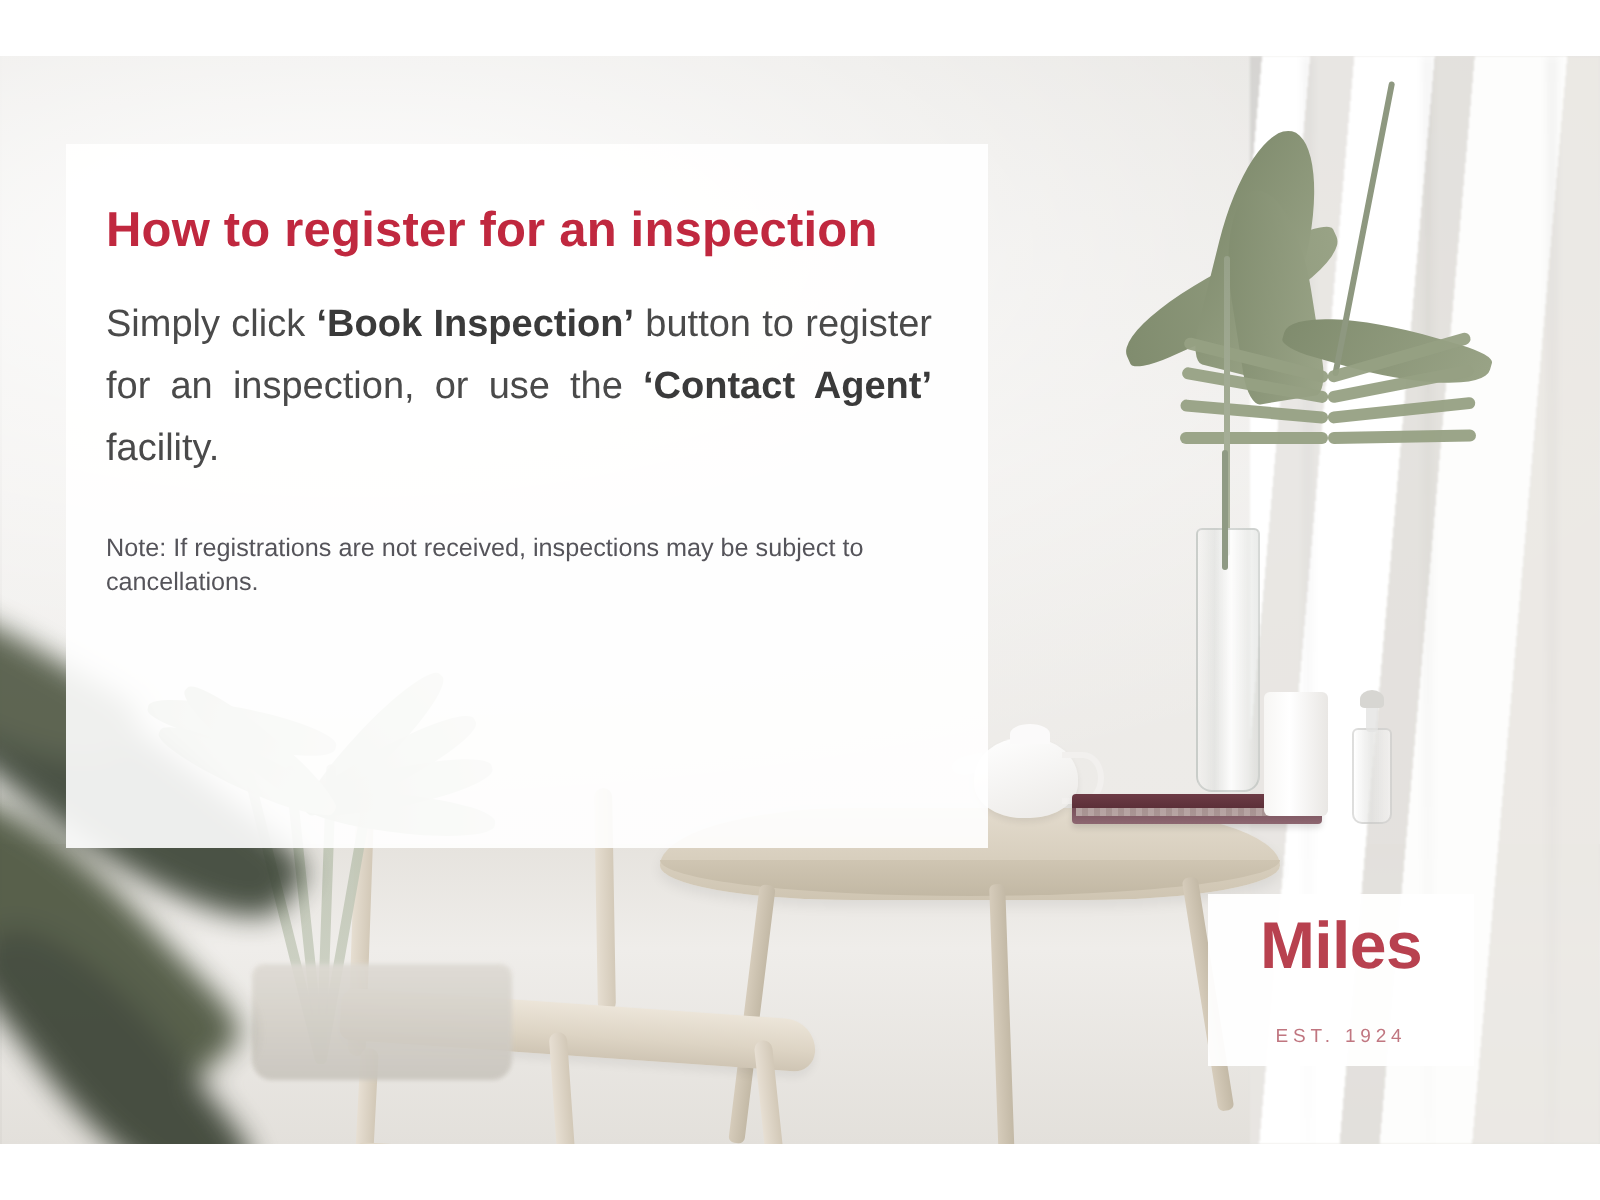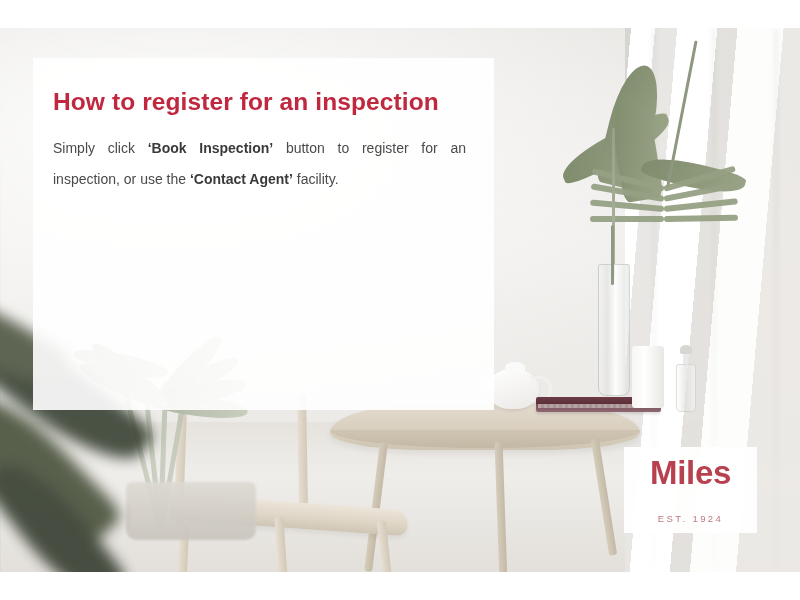--- a/index.html
+++ b/index.html
@@ -228,49 +228,49 @@
   .chair-leg.c1{left:8px;top:126px;height:92px;transform:rotate(3deg);}
   .chair-leg.c2{left:108px;top:118px;height:106px;transform:rotate(-4deg);}
   .chair-leg.c3{left:212px;top:122px;height:100px;transform:rotate(-6deg);}
   .chair-rail{
     position:absolute;left:8px;top:176px;width:112px;height:8px;
     background:#ded5c5;border-radius:4px;transform:rotate(3deg);
   }
 
   
   .panel{
-    position:absolute;left:33px;top:58px;width:461px;height:352px;
+    position:absolute;left:33px;top:72px;width:461px;height:352px;
     background:rgba(255,255,255,.90);
     box-sizing:border-box;
     padding:30px 28px 20px 20px;
   }
   .headline{
     margin:0 0 17px 0;
     font-size:24.5px;font-weight:600;letter-spacing:.1px;
     color:#c0283f;
     font-family:"Liberation Sans", sans-serif;
   }
   .para{
     margin:0;
-    font-size:14px;line-height:31px;font-weight:300;
+    font-size:19px;line-height:31px;font-weight:300;
     color:#4a4a4a;text-align:justify;text-align-last:left;
     font-family:"Liberation Sans", sans-serif;
   }
   .para .em{font-weight:700;color:#3a3a3a;}
   .para.second{margin-top:27px;}
   .note{
     margin:26px 0 0 0;
     font-size:12.6px;line-height:17px;font-weight:400;
     color:#55545a;
     font-family:"Liberation Sans", sans-serif;
   }
 
   
   .logo{
-    position:absolute;left:624px;top:447px;width:133px;height:86px;
+    position:absolute;left:604px;top:447px;width:133px;height:86px;
     background:rgba(255,255,255,.94);
     display:flex;flex-direction:column;
     align-items:center;justify-content:center;
   }
   .logo-word{
     font-size:33px;font-weight:700;letter-spacing:-.3px;color:#b8414f;
     line-height:1;font-family:"Liberation Sans", sans-serif;
   }
   .logo-est{
     margin-top:24px;font-size:9.5px;letter-spacing:2.4px;
@@ -367,20 +367,21 @@
 
   </div>
 
   <div class="panel">
 
     <h1 class="headline">How to register for an inspection</h1>
 
     <p class="para"><span>Simply click </span><span class="em">‘Book Inspection’</span><span> button to register for an inspection, or use the </span><span class="em">‘Contact Agent’</span><span> facility.</span></p>
 
 
+    <p class="note">Note: If registrations are not received, inspections may be subject to cancellations.</p>
 
   </div>
 
   <div class="logo">
     <div class="logo-word">Miles</div>
     <div class="logo-est">EST. 1924</div>
   </div>
 
   <div class="band top"></div>
   <div class="band bottom"></div>

